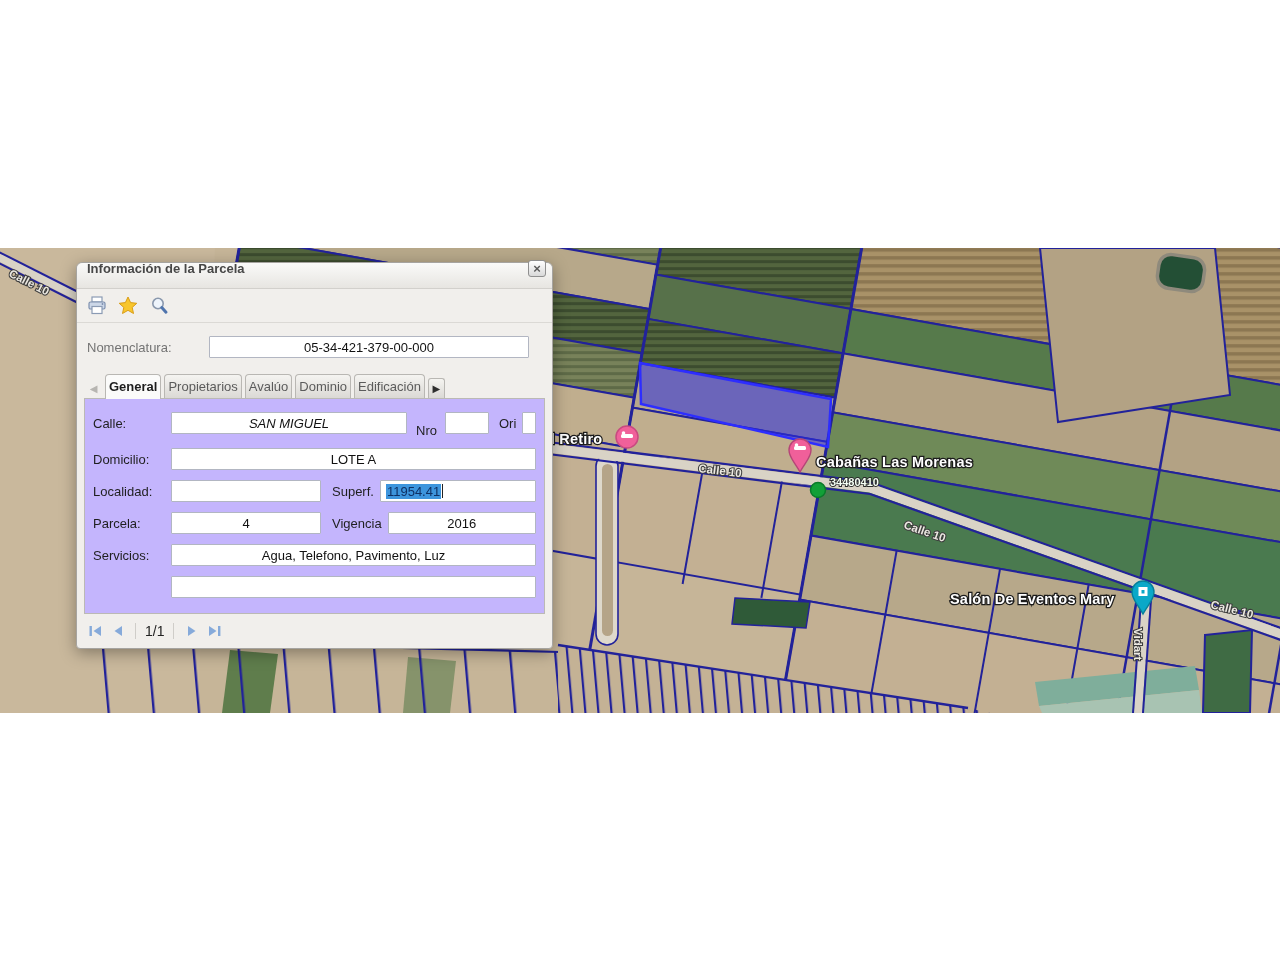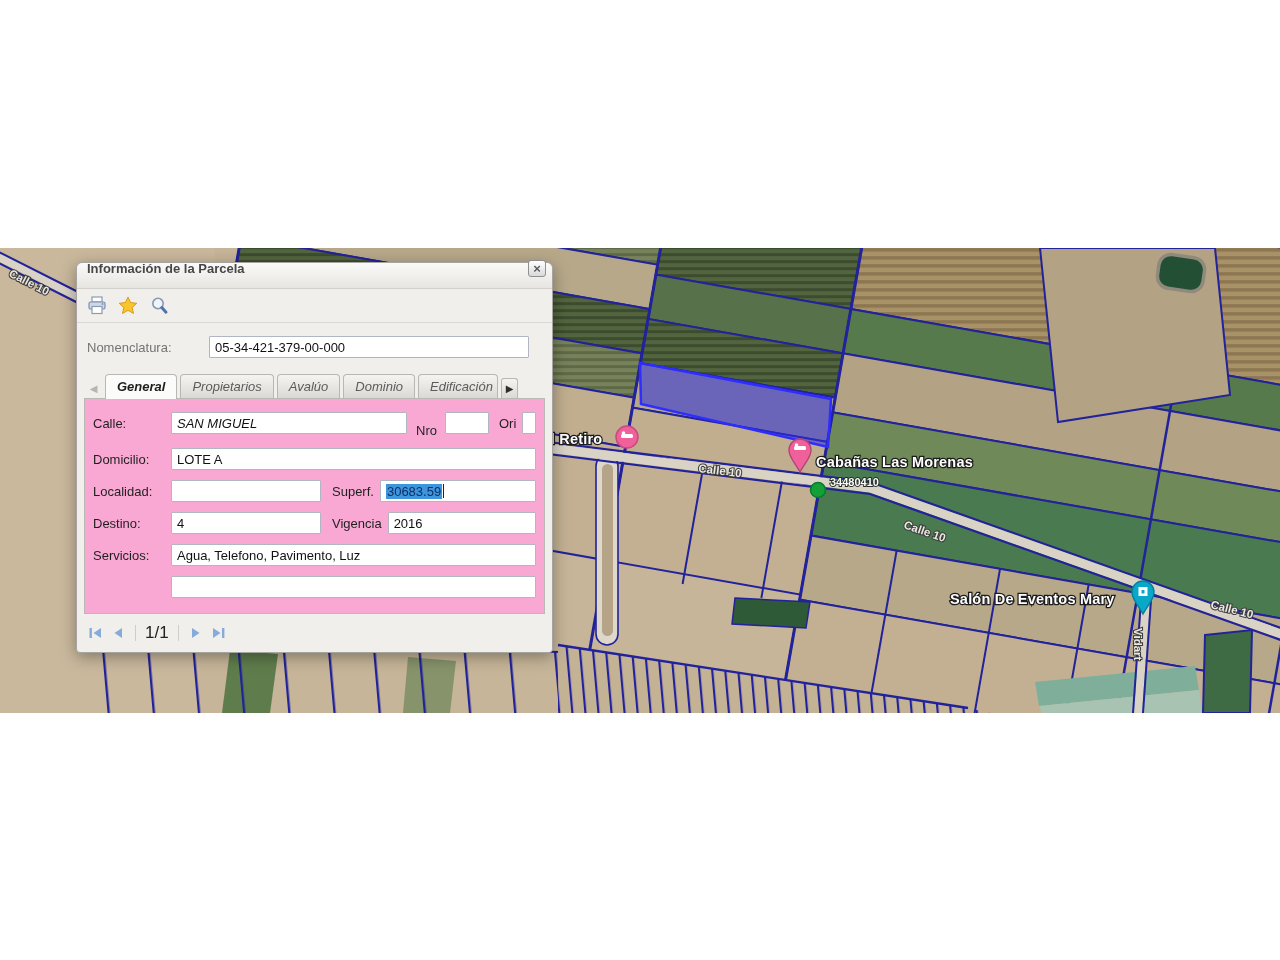--- a/index.html
+++ b/index.html
@@ -25,51 +25,51 @@
   .close-btn{margin-left:auto;width:18px;height:17px;border:1px solid #8f8f8f;border-radius:3px;
             background:linear-gradient(#ffffff,#d9d9d9);color:#5a5a5a;font-weight:bold;
             text-align:center;line-height:15px;font-size:13px;cursor:pointer;}
   .toolbar{display:flex;align-items:center;gap:9px;padding:6px 9px 7px;
            border-bottom:1px solid #dbd9d5;}
   .tool-btn{width:22px;height:20px;display:flex;align-items:center;justify-content:center;cursor:pointer;}
   .nomrow{display:flex;align-items:center;padding:13px 10px 11px;}
   .nomrow label{width:122px;flex:none;color:#737373;}
   .nomrow .input{width:320px;}
   .input{height:22px;border:1px solid #b2b6c2;background:#fff;padding:2px 5px;
-         font:13px "Liberation Sans",sans-serif;color:#111;border-radius:1px;}
+         font:13px "Liberation Sans",sans-serif;color:#111;border-radius:1px;text-align:center;}
   div.input{display:flex;align-items:center;overflow:hidden;white-space:nowrap;}
   .tabstrip{display:flex;align-items:flex-end;gap:3px;padding:5px 8px 0;}
-  .tab{padding:4px 11px 4px;border:1px solid #b9b7b3;border-bottom:none;border-radius:4px 4px 0 0;
-       background:linear-gradient(#f5f4f1,#dbd9d5);color:#5b5b5b;white-space:nowrap;cursor:pointer;font-style:italic;}
+  .tab{padding:4px 3px 4px;border:1px solid #b9b7b3;border-bottom:none;border-radius:4px 4px 0 0;
+       background:linear-gradient(#f5f4f1,#dbd9d5);color:#5b5b5b;white-space:nowrap;cursor:pointer;}
   .tab.active{background:#fbfbfa;color:#1d1d1d;font-weight:bold;margin-bottom:-1px;
        padding-bottom:5px;position:relative;z-index:2;}
   .tab.truncated{max-width:80px;overflow:hidden;}
   .tab-scroll{width:17px;height:20px;display:flex;align-items:center;justify-content:center;
        font-size:10px;flex:none;cursor:pointer;}
   .tab-scroll.left{color:#b7b5b1;}
   .tab-scroll.right{color:#2e2e2e;border:1px solid #b9b7b3;border-bottom:none;
        border-radius:3px 3px 0 0;background:linear-gradient(#f5f4f1,#dbd9d5);}
-  .formpanel{margin:0 7px;background:#f9a8d4;border:1px solid #bbb9b5;
+  .formpanel{margin:0 7px;background:#c4b5fd;border:1px solid #bbb9b5;
        padding:9px 8px 0;height:216px;overflow:hidden;position:relative;z-index:1;}
   .frow{display:flex;align-items:center;margin-bottom:10px;}
   .flabel{width:78px;flex:none;color:#1f1f1f;}
   .flabel2{flex:none;margin:0 6px 0 11px;color:#1f1f1f;}
   .w-calle{width:236px;flex:none;font-style:italic;}
   .w-nro{width:44px;flex:none;margin-left:8px;}
   .lab-nro{flex:none;margin-left:9px;color:#1f1f1f;margin-top:15px;}
   .lab-ori{flex:none;margin-left:10px;margin-right:6px;color:#1f1f1f;}
   .w-ori{flex:1;min-width:0;}
   .w-half{width:150px;flex:none;}
   .w-grow{flex:1;min-width:0;}
   .sel-text{background:#3d95dd;color:#0e3064;padding:0 1px;}
   .caret{display:inline-block;width:1px;height:14px;background:#222;margin-left:1px;}
   .paging{display:flex;align-items:center;gap:7px;padding:9px 10px;}
   .pbtn{width:16px;height:16px;display:flex;align-items:center;justify-content:center;cursor:pointer;}
   .psep{width:1px;height:16px;background:#cfcdc9;margin:0 2px;}
-  .ptext{color:#222;font-size:17px;}
+  .ptext{color:#222;font-size:14px;}
 </style>
 </head>
 <body>
 
 <div id="stage">
 
   <div id="map-wrap">
   <svg width="1280" height="465" viewBox="0 248 1280 465">
     <defs>
       <pattern id="vineD" width="7" height="7" patternUnits="userSpaceOnUse" patternTransform="rotate(80)">
@@ -253,28 +253,28 @@
       <div class="frow">
         <span class="flabel">Domicilio:</span>
         <input class="input w-grow" type="text" value="LOTE A" style="">
       </div>
 
       <div class="frow">
         <span class="flabel">Localidad:</span>
         <input class="input w-half" type="text" value="" style="">
         <span class="flabel2">Superf.</span>
         <div class="input w-grow">
-          <span class="sel-text">30683.59</span>
+          <span class="sel-text">11954.41</span>
             <span class="caret"></span>
         </div>
       </div>
 
 
       <div class="frow">
-        <span class="flabel">Destino:</span>
+        <span class="flabel">Parcela:</span>
         <input class="input w-half" type="text" value="4" style="">
         <span class="flabel2">Vigencia</span>
         <input class="input w-grow" type="text" value="2016" style="">
       </div>
 
       <div class="frow">
         <span class="flabel">Servicios:</span>
         <input class="input w-grow" type="text" value="Agua, Telefono, Pavimento, Luz" style="">
       </div>
 

